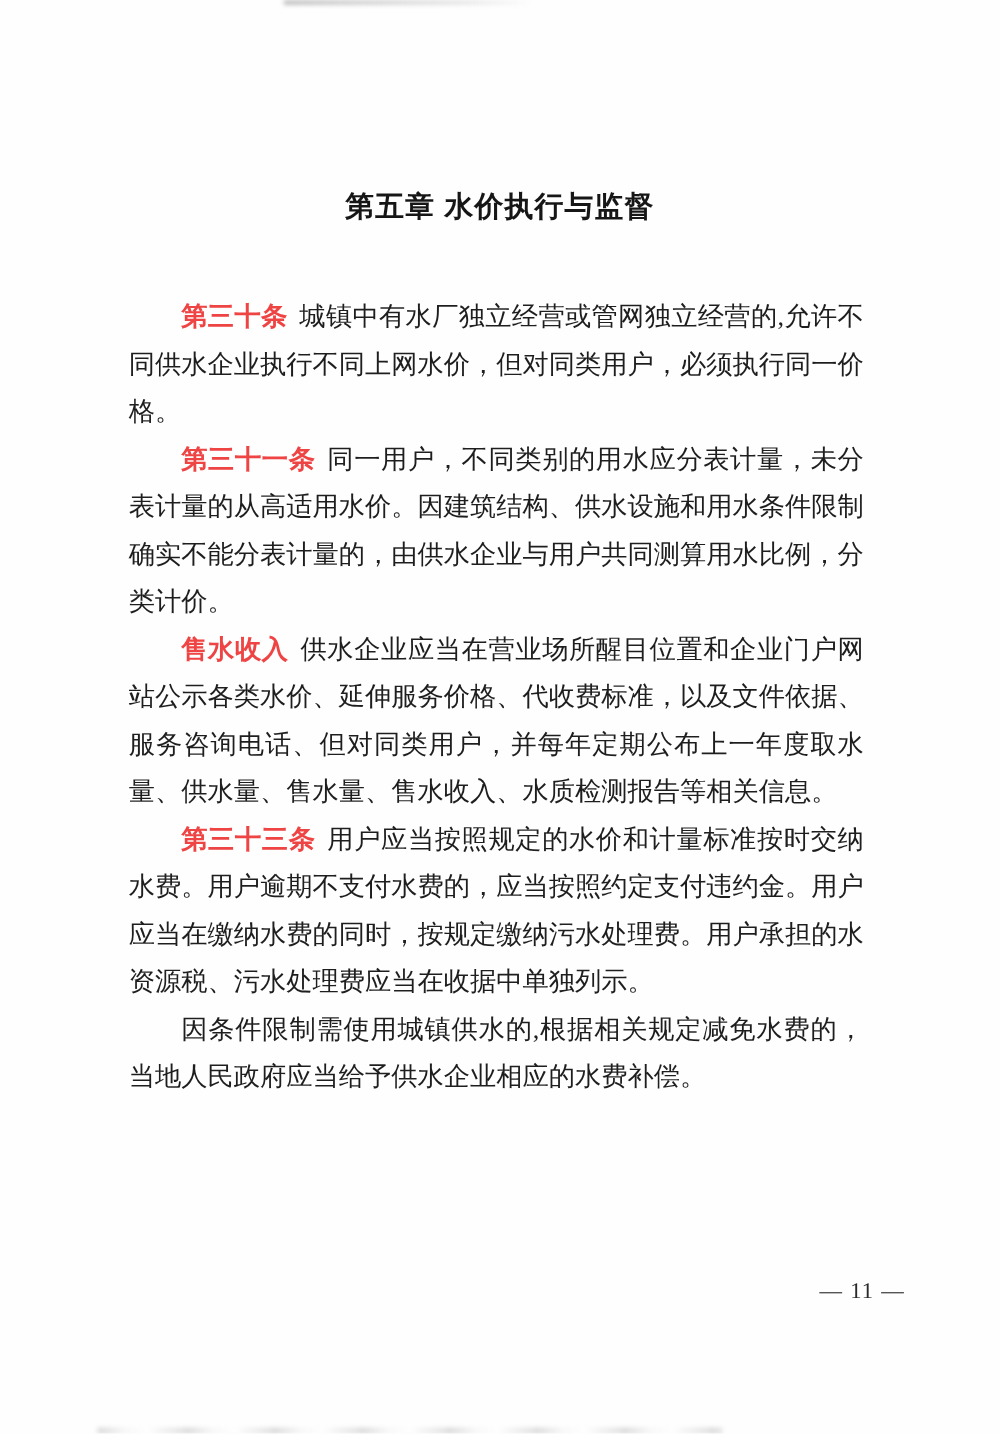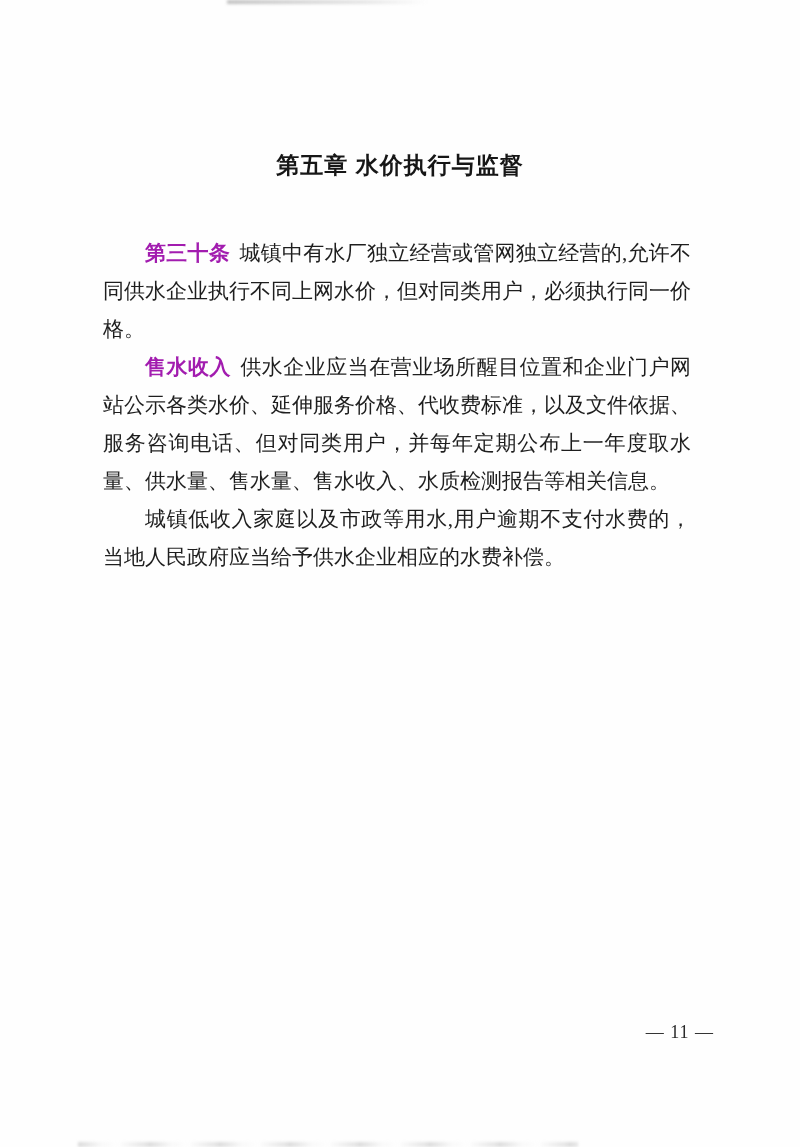--- a/index.html
+++ b/index.html
@@ -41,27 +41,27 @@
     font-size: 21px;
     line-height: 38px;
     text-align: justify;
     text-justify: inter-ideograph;
     text-indent: 2em;
     color: #1e1e1e;
   }
   .lead {
     font-family: Liberation Serif, serif;
     font-weight: 700;
-    color: #a21caf;
+    color: #ef4444;
     margin-right: 0.45em;
   }
   .page-number {
     position: absolute;
     top: 1022px;
-    right: 122px;
+    right: 112px;
     font-size: 18px;
     letter-spacing: 1px;
     color: #2a2a2a;
     font-family: "Liberation Serif", serif;
   }
   .scan-artifact-top {
     position: absolute;
     top: 0;
     left: 227px;
     width: 200px;
@@ -84,20 +84,22 @@
 </head>
 <body>
 
 <div class="page">
   <div class="scan-artifact-top"></div>
 
   <h1 class="chapter-title">第五章 水价执行与监督</h1>
 
   <div class="doc-body">
       <p class="para"><b class="lead">第三十条</b><span>城镇中有水厂独立经营或管网独立经营的,允许不同供水企业执行不同上网水价，但对同类用户，必须执行同一价格。</span></p>
+      <p class="para"><b class="lead">第三十一条</b><span>同一用户，不同类别的用水应分表计量，未分表计量的从高适用水价。因建筑结构、供水设施和用水条件限制确实不能分表计量的，由供水企业与用户共同测算用水比例，分类计价。</span></p>
       <p class="para"><b class="lead">售水收入</b><span>供水企业应当在营业场所醒目位置和企业门户网站公示各类水价、延伸服务价格、代收费标准，以及文件依据、服务咨询电话、但对同类用户，并每年定期公布上一年度取水量、供水量、售水量、售水收入、水质检测报告等相关信息。</span></p>
-      <p class="para"><span>城镇低收入家庭以及市政等用水,用户逾期不支付水费的，当地人民政府应当给予供水企业相应的水费补偿。</span></p>
+      <p class="para"><b class="lead">第三十三条</b><span>用户应当按照规定的水价和计量标准按时交纳水费。用户逾期不支付水费的，应当按照约定支付违约金。用户应当在缴纳水费的同时，按规定缴纳污水处理费。用户承担的水资源税、污水处理费应当在收据中单独列示。</span></p>
+      <p class="para"><span>因条件限制需使用城镇供水的,根据相关规定减免水费的，当地人民政府应当给予供水企业相应的水费补偿。</span></p>
     </div>
 
   <div class="page-number">— 11 —</div>
 
   <div class="scan-artifact-bottom"></div>
 </div>
 
 </body></html>

